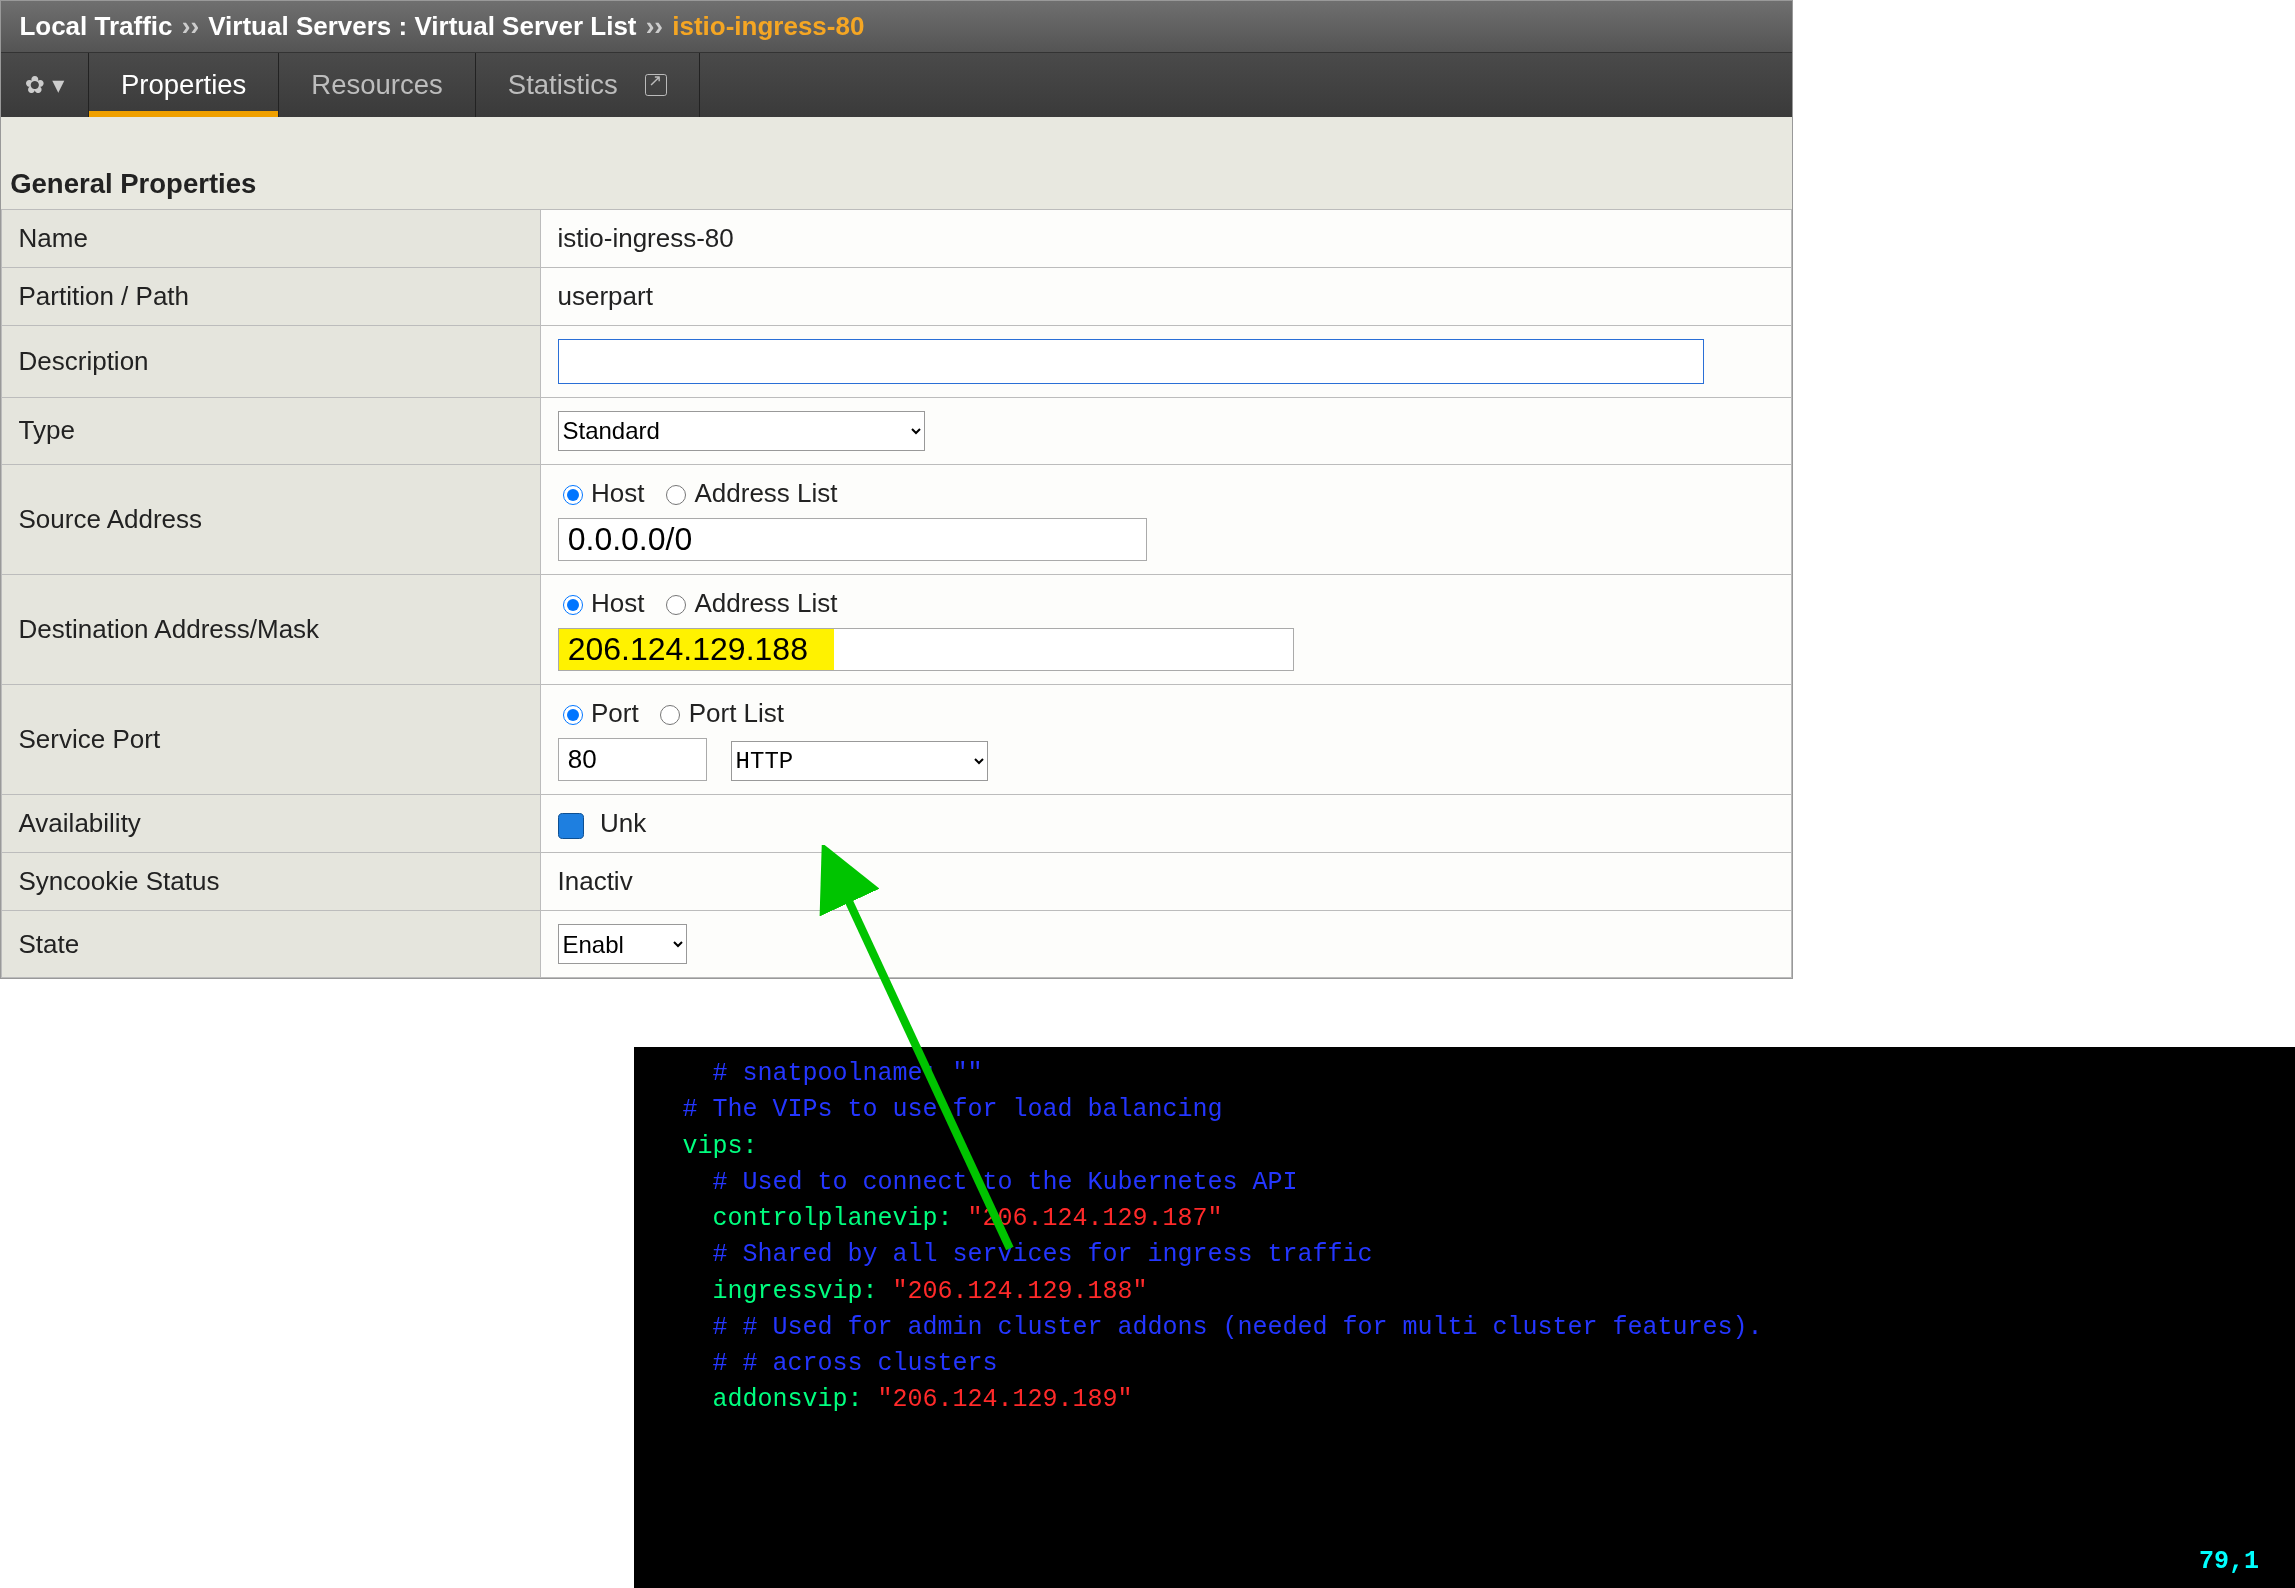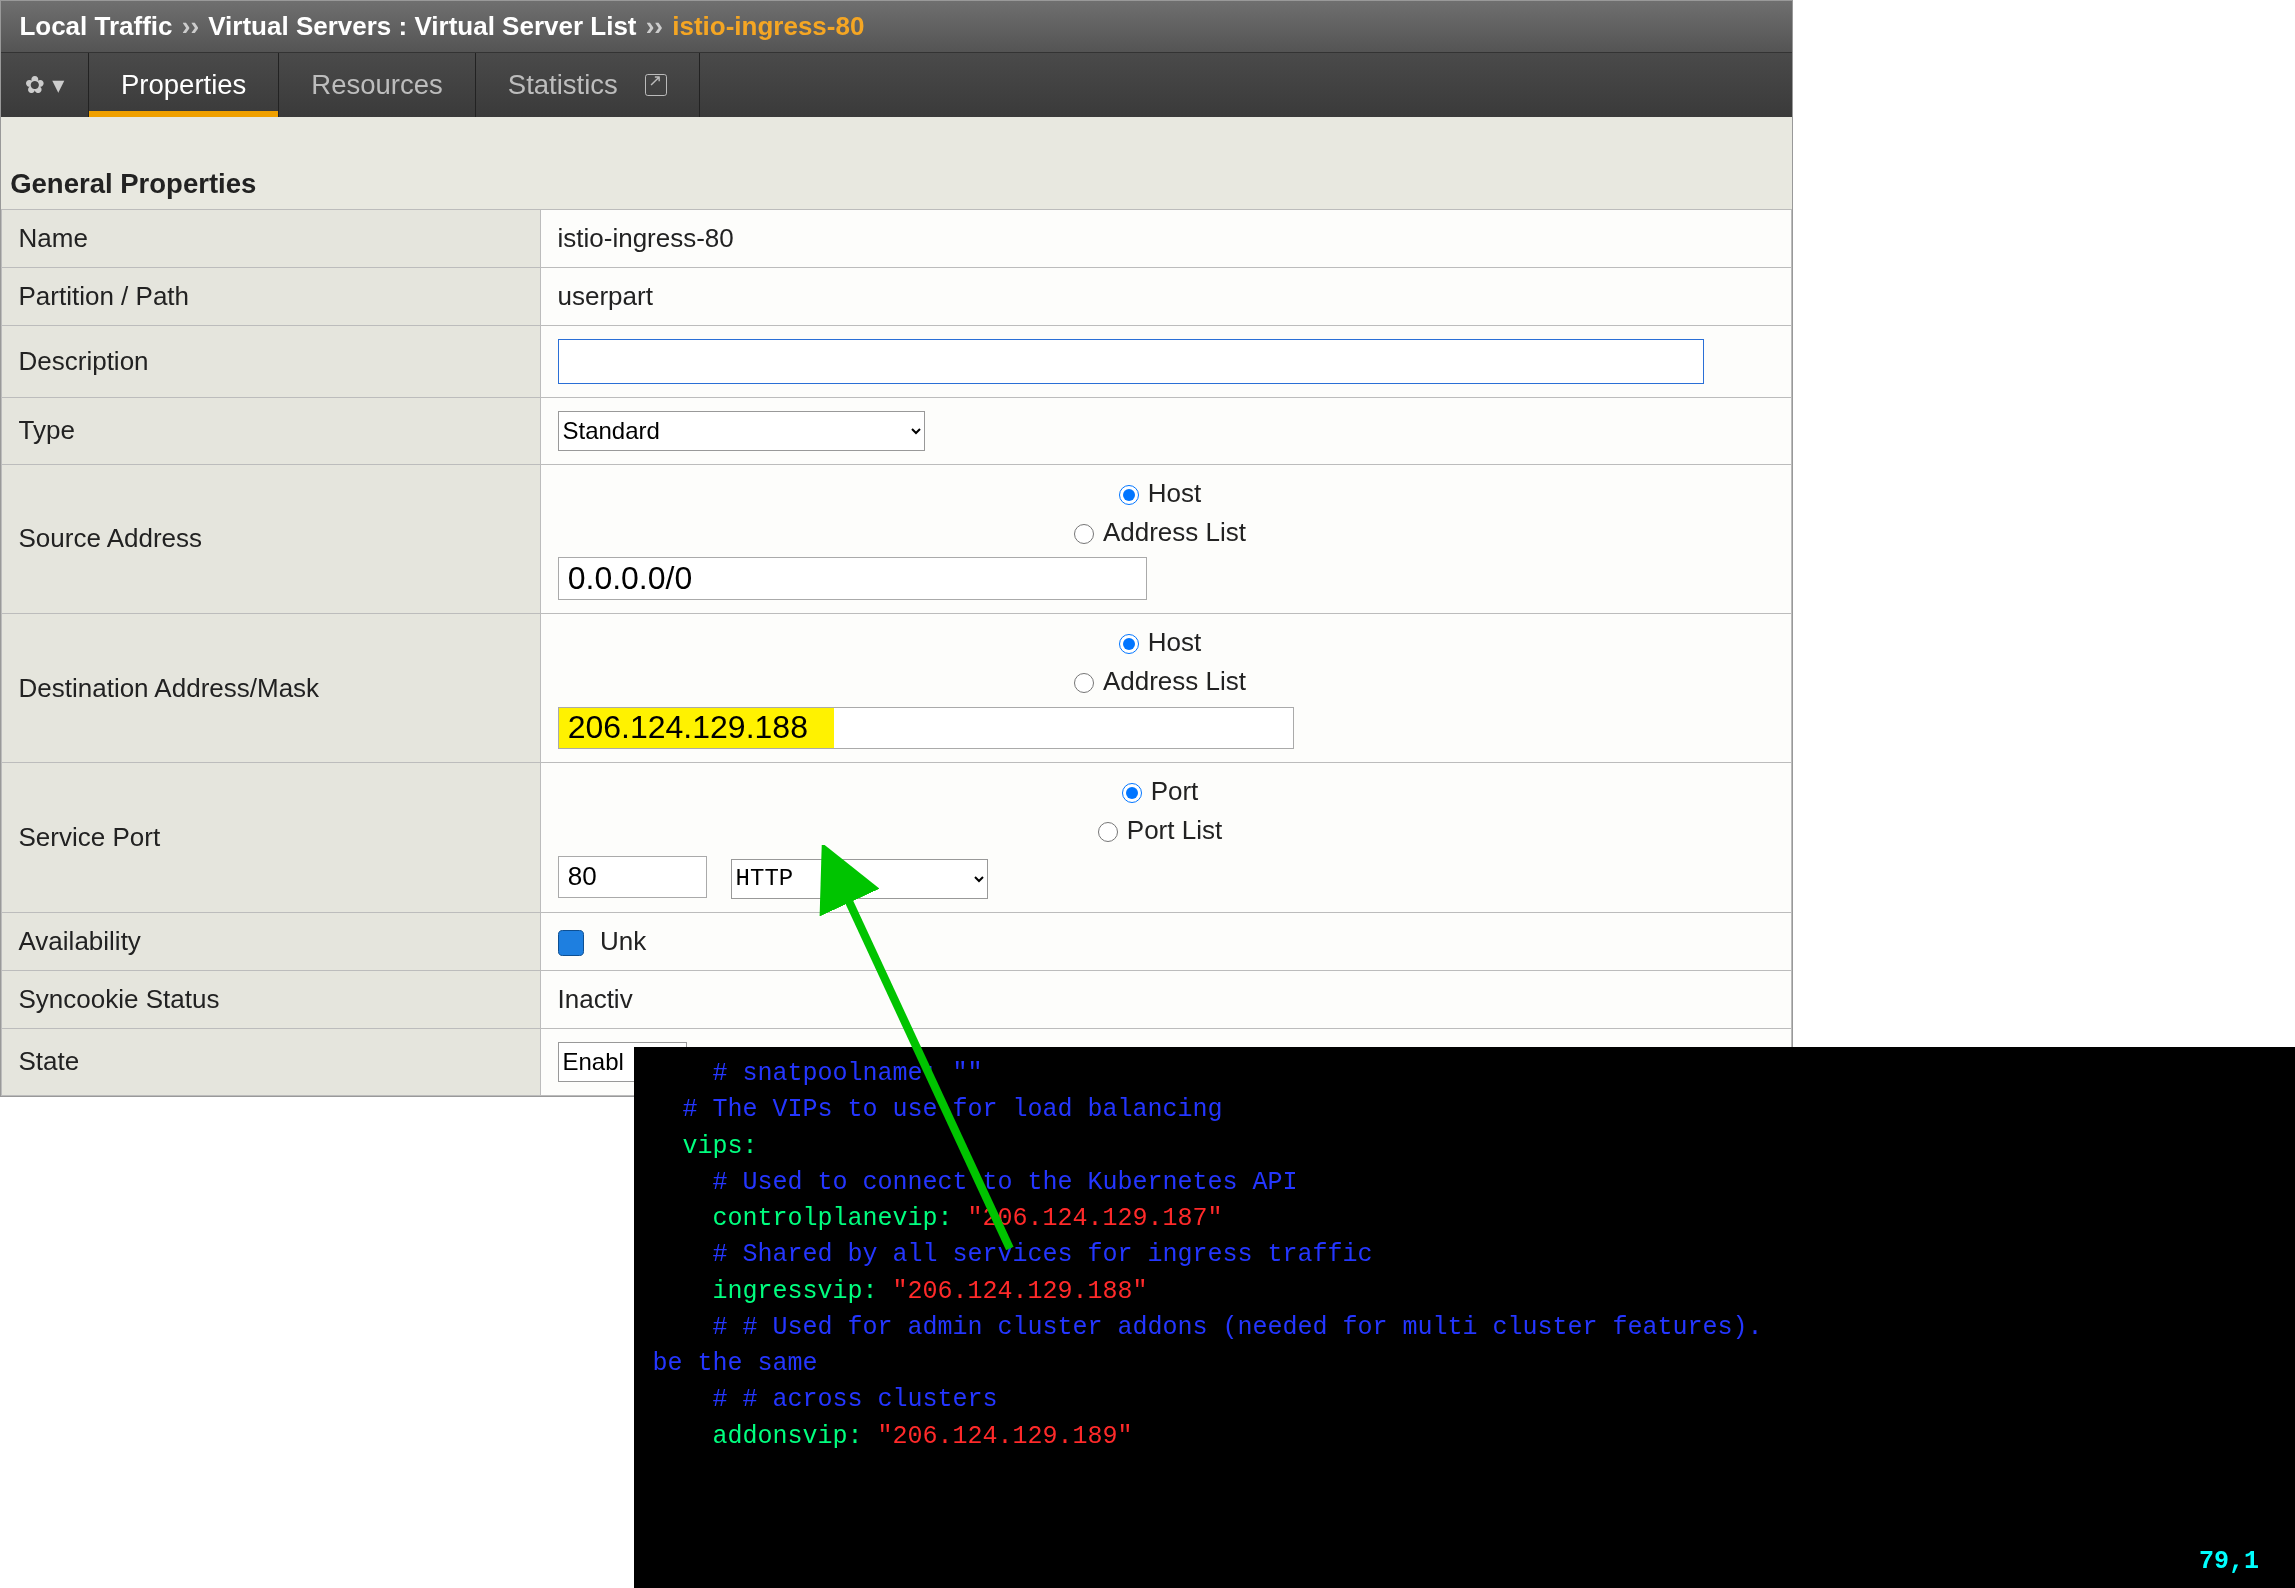--- a/index.html
+++ b/index.html
@@ -120,21 +120,21 @@
     font-size:24px;
     border:0.9px solid #999;
     background:#fff;
   }
   input[type=text].med{
     width:569px;height:37px;border:0.9px solid #aaa;padding:1.8px 9.2px;font-size:32px;background:#fff;
   }
   input[type=text].narrow{
     width:129px;height:37px;border:0.9px solid #aaa;padding:1.8px 9.2px;font-size:26px;background:#fff;
   }
-  .radio-row{display:flex;align-items:center;gap:8px;margin-bottom:9.2px;flex-direction:column;}
+  .radio-row{display:flex;align-items:center;gap:0;margin-bottom:9.2px;}
   .radio{display:inline-flex;align-items:center;gap:5.5px;margin-right:16.5px;}
   .radio input{width:20px;height:20px;}
   .hl{background:#fff200;}
   .status-dot{
     display:inline-block;width:24px;height:24px;border-radius:4.6px;
     background:#1e7fe0;border:0.9px solid #0d4f92;margin-right:9.2px;vertical-align:middle;
   }
   input[type=checkbox]{width:20px;height:20px;}
 
   
@@ -307,21 +307,20 @@
 
 <div class="term">
   <div>&nbsp;&nbsp;&nbsp;&nbsp;<span class="c-comment"># snatpoolname: ""</span></div>
   <div>&nbsp;&nbsp;<span class="c-comment"># The VIPs to use for load balancing</span></div>
   <div>&nbsp;&nbsp;<span class="c-key">vips</span><span class="c-key">:</span></div>
   <div>&nbsp;&nbsp;&nbsp;&nbsp;<span class="c-comment"># Used to connect to the Kubernetes API</span></div>
   <div>&nbsp;&nbsp;&nbsp;&nbsp;<span class="c-key">controlplanevip</span><span class="c-key">:</span> <span class="c-str">"206.124.129.187"</span></div>
   <div>&nbsp;&nbsp;&nbsp;&nbsp;<span class="c-comment"># Shared by all services for ingress traffic</span></div>
   <div>&nbsp;&nbsp;&nbsp;&nbsp;<span class="c-key">ingressvip</span><span class="c-key">:</span> <span class="c-str">"206.124.129.188"</span></div>
   <div>&nbsp;&nbsp;&nbsp;&nbsp;<span class="c-comment"># # Used for admin cluster addons (needed for multi cluster features).</span></div>
-  <div><span class="c-comment">be the same</span></div>
   <div>&nbsp;&nbsp;&nbsp;&nbsp;<span class="c-comment"># # across clusters</span></div>
   <div>&nbsp;&nbsp;&nbsp;&nbsp;<span class="c-key">addonsvip</span><span class="c-key">:</span> <span class="c-str">"206.124.129.189"</span></div>
   <div class="pos">79,1</div>
 </div>
 
 <svg class="arrow" viewBox="0 0 300 460">
   <defs>
     <marker id="ah" viewBox="0 0 10 10" refX="5" refY="5" markerWidth="8" markerHeight="8" orient="auto-start-reverse">
       <path d="M 0 0 L 10 5 L 0 10 z" fill="#00c400"></path>
     </marker>

